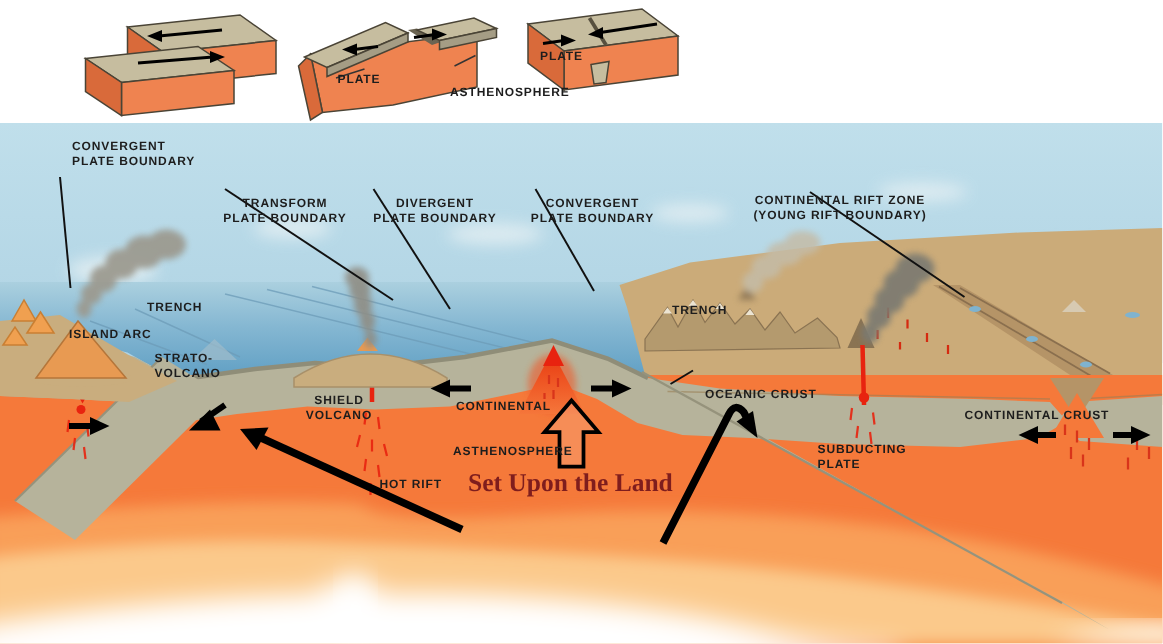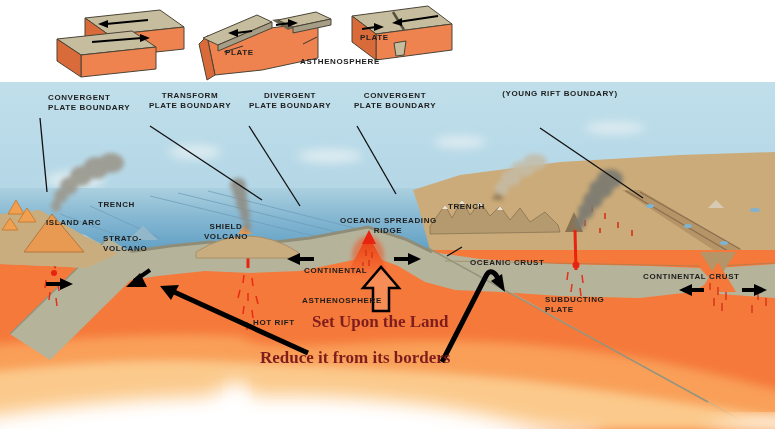--- a/index.html
+++ b/index.html
@@ -1,21 +1,21 @@
 <!DOCTYPE html>
 <html><head>
 <meta charset="utf-8">
 <style>
   html,body{margin:0;padding:0;background:#fff;}
   #stage{position:relative;width:775px;height:429px;overflow:hidden;background:#fff;
          font-family:"Liberation Sans",sans-serif;}
   #scene{position:absolute;left:0;top:0;}
   .lbl{position:absolute;font:bold 8px "Liberation Sans",sans-serif;letter-spacing:.6px;
        color:#1d1d1d;line-height:10px;white-space:nowrap;padding-left:40px;}
-  .ctr{text-align:center;}
+  .ctr{text-align:center;margin-top:40px;}
   .line{display:block;}
   .annot{position:absolute;font:bold 17px "Liberation Serif",serif;color:#7f1d1d;white-space:nowrap;}
 </style>
 </head>
 <body>
 
 <div id="stage">
 
 <svg id="scene" width="775" height="429" viewBox="0 0 775 429">
   <defs>
@@ -317,48 +317,44 @@
 </div>
 <div class="lbl ctr" style="left:200px;top:91px;width:100px">
   <span class="line">DIVERGENT</span>
   <span class="line">PLATE BOUNDARY</span>
 </div>
 <div class="lbl ctr" style="left:305px;top:91px;width:100px">
   <span class="line">CONVERGENT</span>
   <span class="line">PLATE BOUNDARY</span>
 </div>
 <div class="lbl ctr" style="left:430px;top:89px;width:180px">
+  <span class="line">CONTINENTAL RIFT ZONE</span>
   <span class="line">(YOUNG RIFT BOUNDARY)</span>
 </div>
 
 <div class="lbl" style="left:58px;top:200px">TRENCH</div>
 <div class="lbl" style="left:6px;top:218px">ISLAND ARC</div>
 <div class="lbl" style="left:63px;top:234px">
   <span class="line">STRATO-</span>
   <span class="line">VOLCANO</span>
 </div>
 <div class="lbl ctr" style="left:150px;top:222px;width:72px">
   <span class="line">SHIELD</span>
   <span class="line">VOLCANO</span>
-</div>
-<div class="lbl ctr" style="left:300px;top:216px;width:96px">
-  <span class="line">OCEANIC SPREADING</span>
-  <span class="line">RIDGE</span>
 </div>
 <div class="lbl" style="left:408px;top:202px">TRENCH</div>
 <div class="lbl" style="left:430px;top:258px">OCEANIC CRUST</div>
 <div class="lbl" style="left:264px;top:266px">CONTINENTAL</div>
 <div class="lbl" style="left:262px;top:296px">ASTHENOSPHERE</div>
 <div class="lbl" style="left:213px;top:318px">HOT RIFT</div>
 <div class="lbl" style="left:603px;top:272px">CONTINENTAL CRUST</div>
 <div class="lbl" style="left:505px;top:295px">
   <span class="line">SUBDUCTING</span>
   <span class="line">PLATE</span>
 </div>
 
 <div class="lbl" style="left:185px;top:48px">PLATE</div>
 <div class="lbl" style="left:320px;top:33px">PLATE</div>
 <div class="lbl" style="left:260px;top:57px">ASTHENOSPHERE</div>
 
 <div class="annot" style="left:312px;top:312px">Set Upon the Land</div>
-<div class="annot" style="left:260px;top:348px">Reduce it from its borders</div>
 
 </div>
 
 </body></html>

